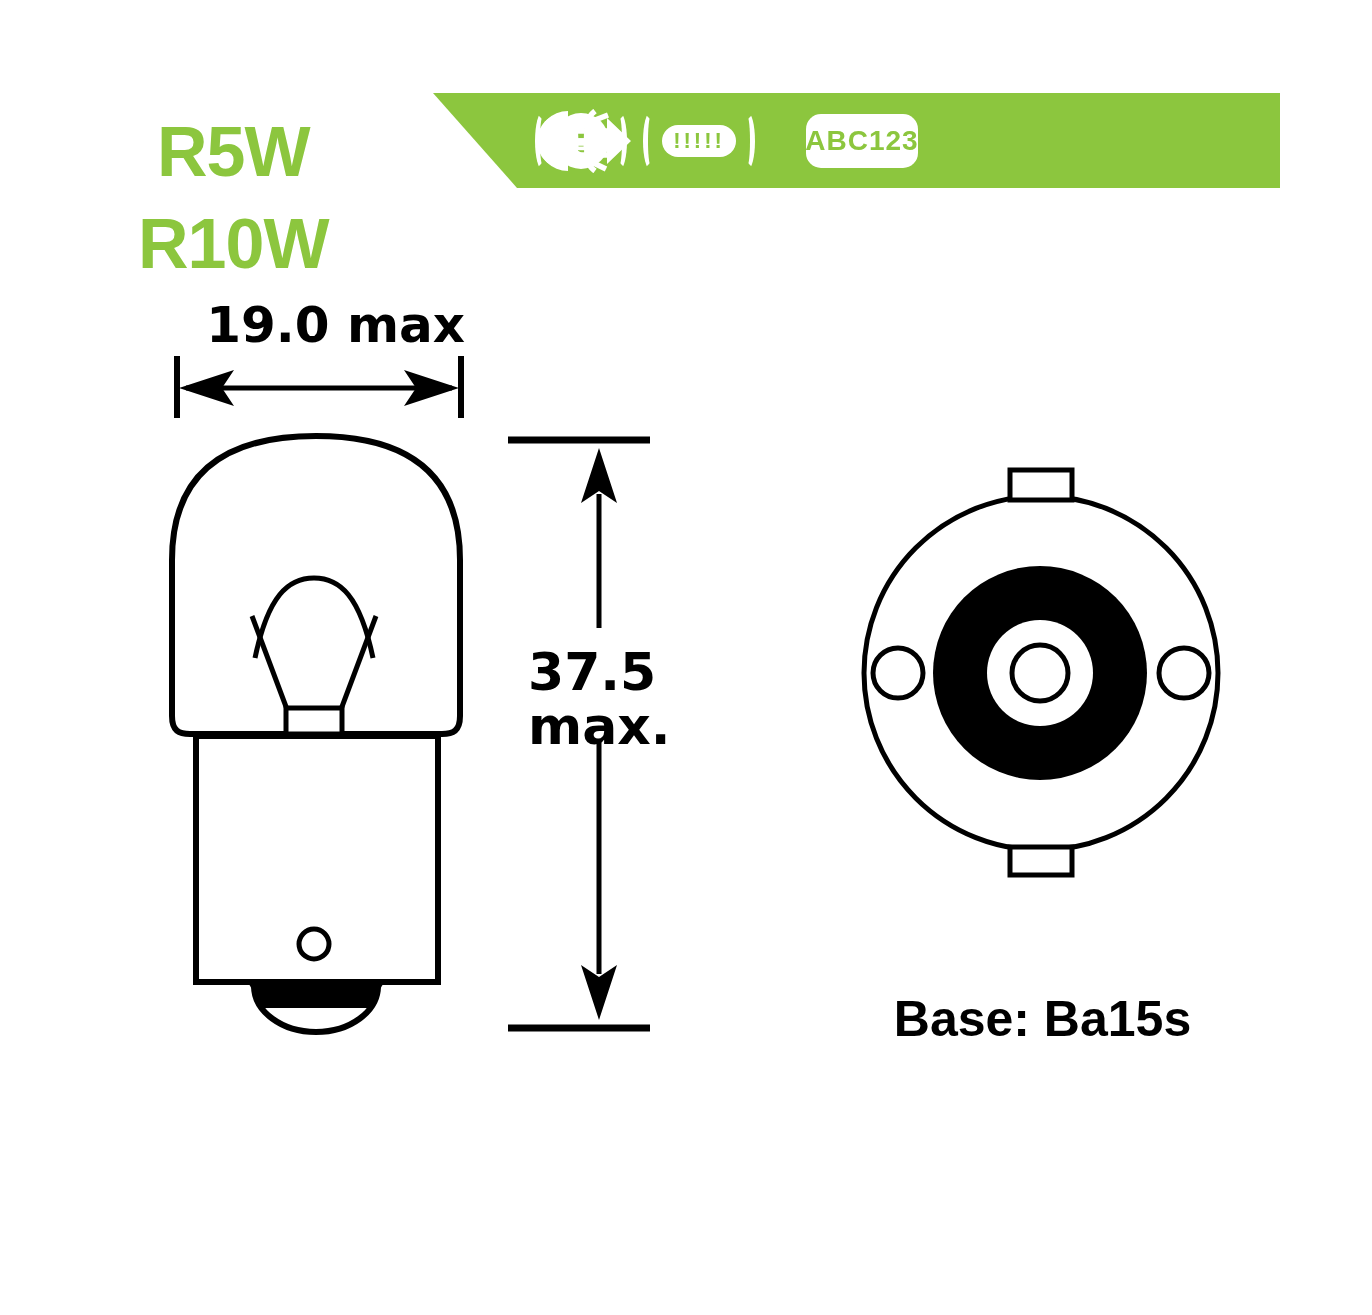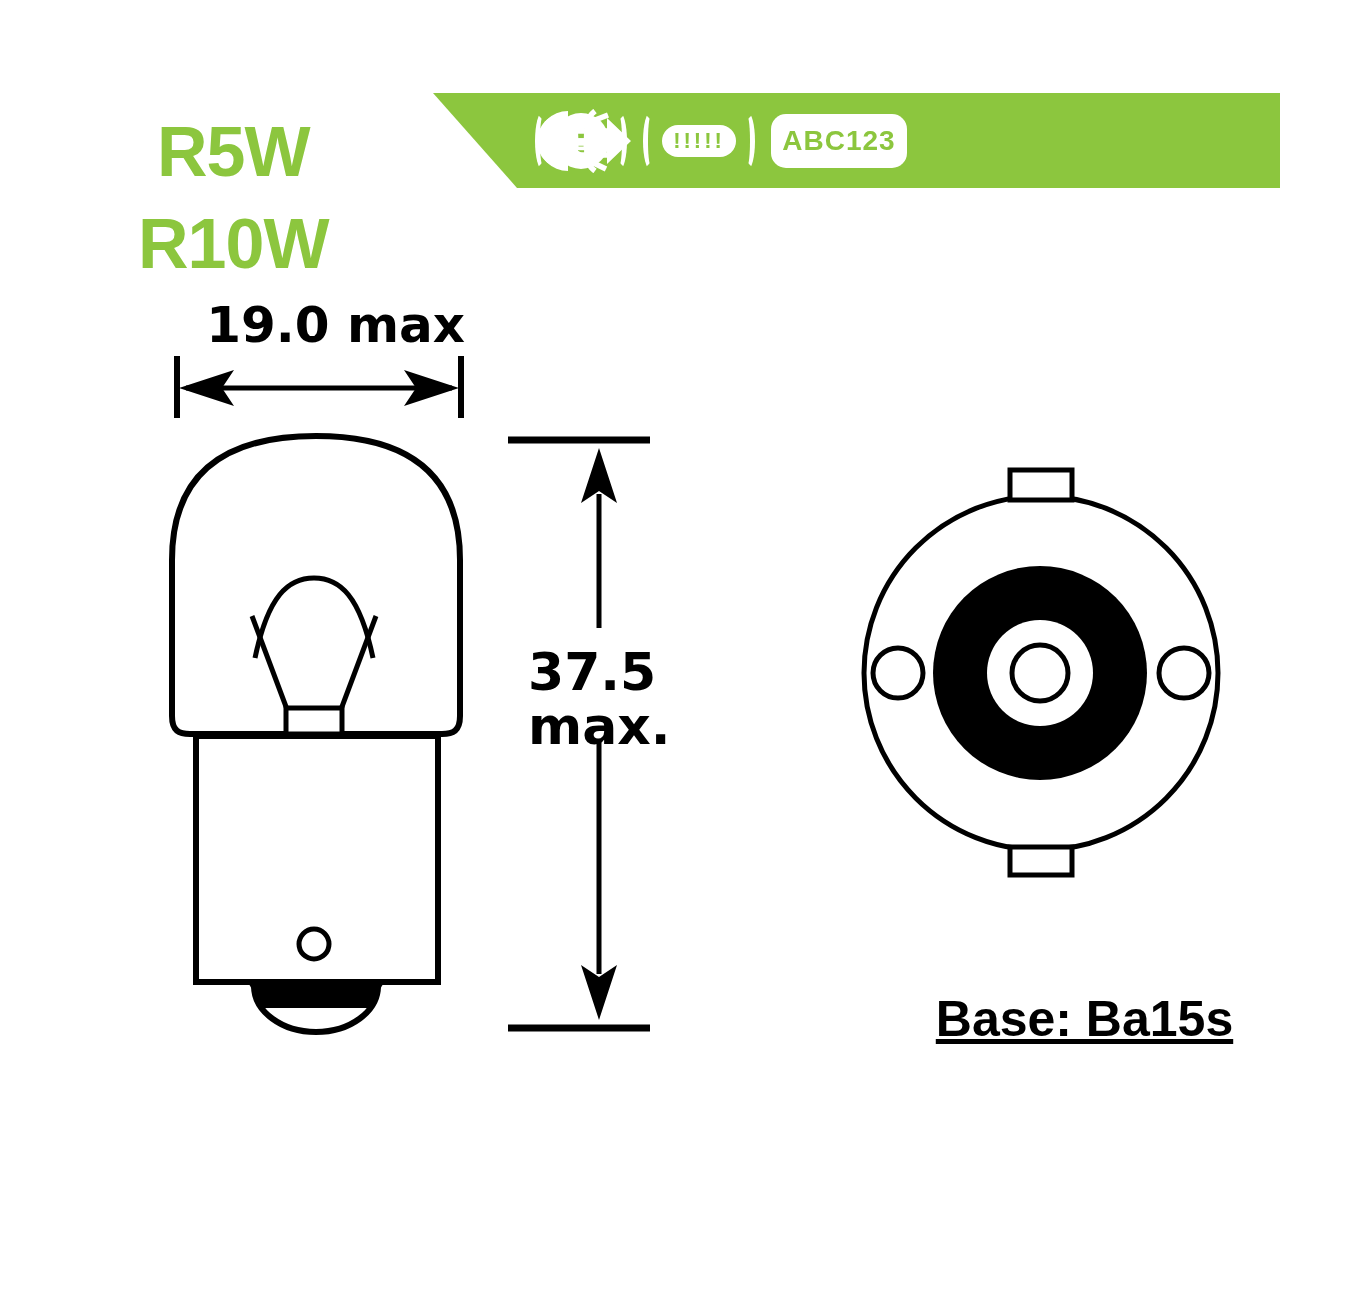--- a/index.html
+++ b/index.html
@@ -17,30 +17,30 @@
   .icon{flex:0 0 auto;display:flex;align-items:center;}
   .paren{width:15px;height:58px;border:5px solid transparent;border-left:5px solid #fff;
          border-radius:50%;box-sizing:border-box;}
   .paren.right{transform:scaleX(-1);}
   .brake-circle{width:56px;height:56px;border-radius:50%;background:#fff;margin:0 3px;
                 display:flex;align-items:center;justify-content:center;}
   .brake-circle span{color:#8CC63E;font-size:44px;font-weight:900;line-height:1;}
   .pill{width:74px;height:32px;border-radius:16px;background:#fff;margin:0 4px;
         display:flex;align-items:center;justify-content:center;}
   .pill span{color:#8CC63E;font-size:22px;font-weight:900;letter-spacing:3px;line-height:1;}
-  .plate{width:136px;height:54px;border-radius:15px;background:#fff;
-         display:flex;align-items:center;justify-content:center;}
+  .plate{width:112px;height:54px;border-radius:15px;background:#fff;
+         display:flex;align-items:center;justify-content:center;margin-left:35px;}
   .plate span{color:#8CC63E;font-size:28px;font-weight:800;letter-spacing:1px;}
 
   
   .dim-text{position:absolute;color:#000;font-family:"DejaVu Sans", sans-serif;font-weight:600;}
   .width-label{left:165px;top:296px;width:300px;text-align:right;font-size:50px;}
   .height-label{left:528px;top:645px;width:170px;text-align:left;font-size:52px;line-height:54px;}
-  .base-label{position:absolute;left:892px;top:990px;width:385px;text-align:center;
-              color:#000;font-size:50px;font-weight:700;letter-spacing:0px;text-decoration:underline;}
+  .base-label{position:absolute;left:850px;top:990px;width:385px;text-align:center;
+              color:#000;font-size:50px;font-weight:700;letter-spacing:0px;}
 
   svg{position:absolute;display:block;}
   .svg-dimw{left:165px;top:350px;}
   .svg-bulb{left:160px;top:425px;}
   .svg-dimh{left:495px;top:425px;}
   .svg-base{left:855px;top:455px;}
 </style>
 </head>
 <body>
 

